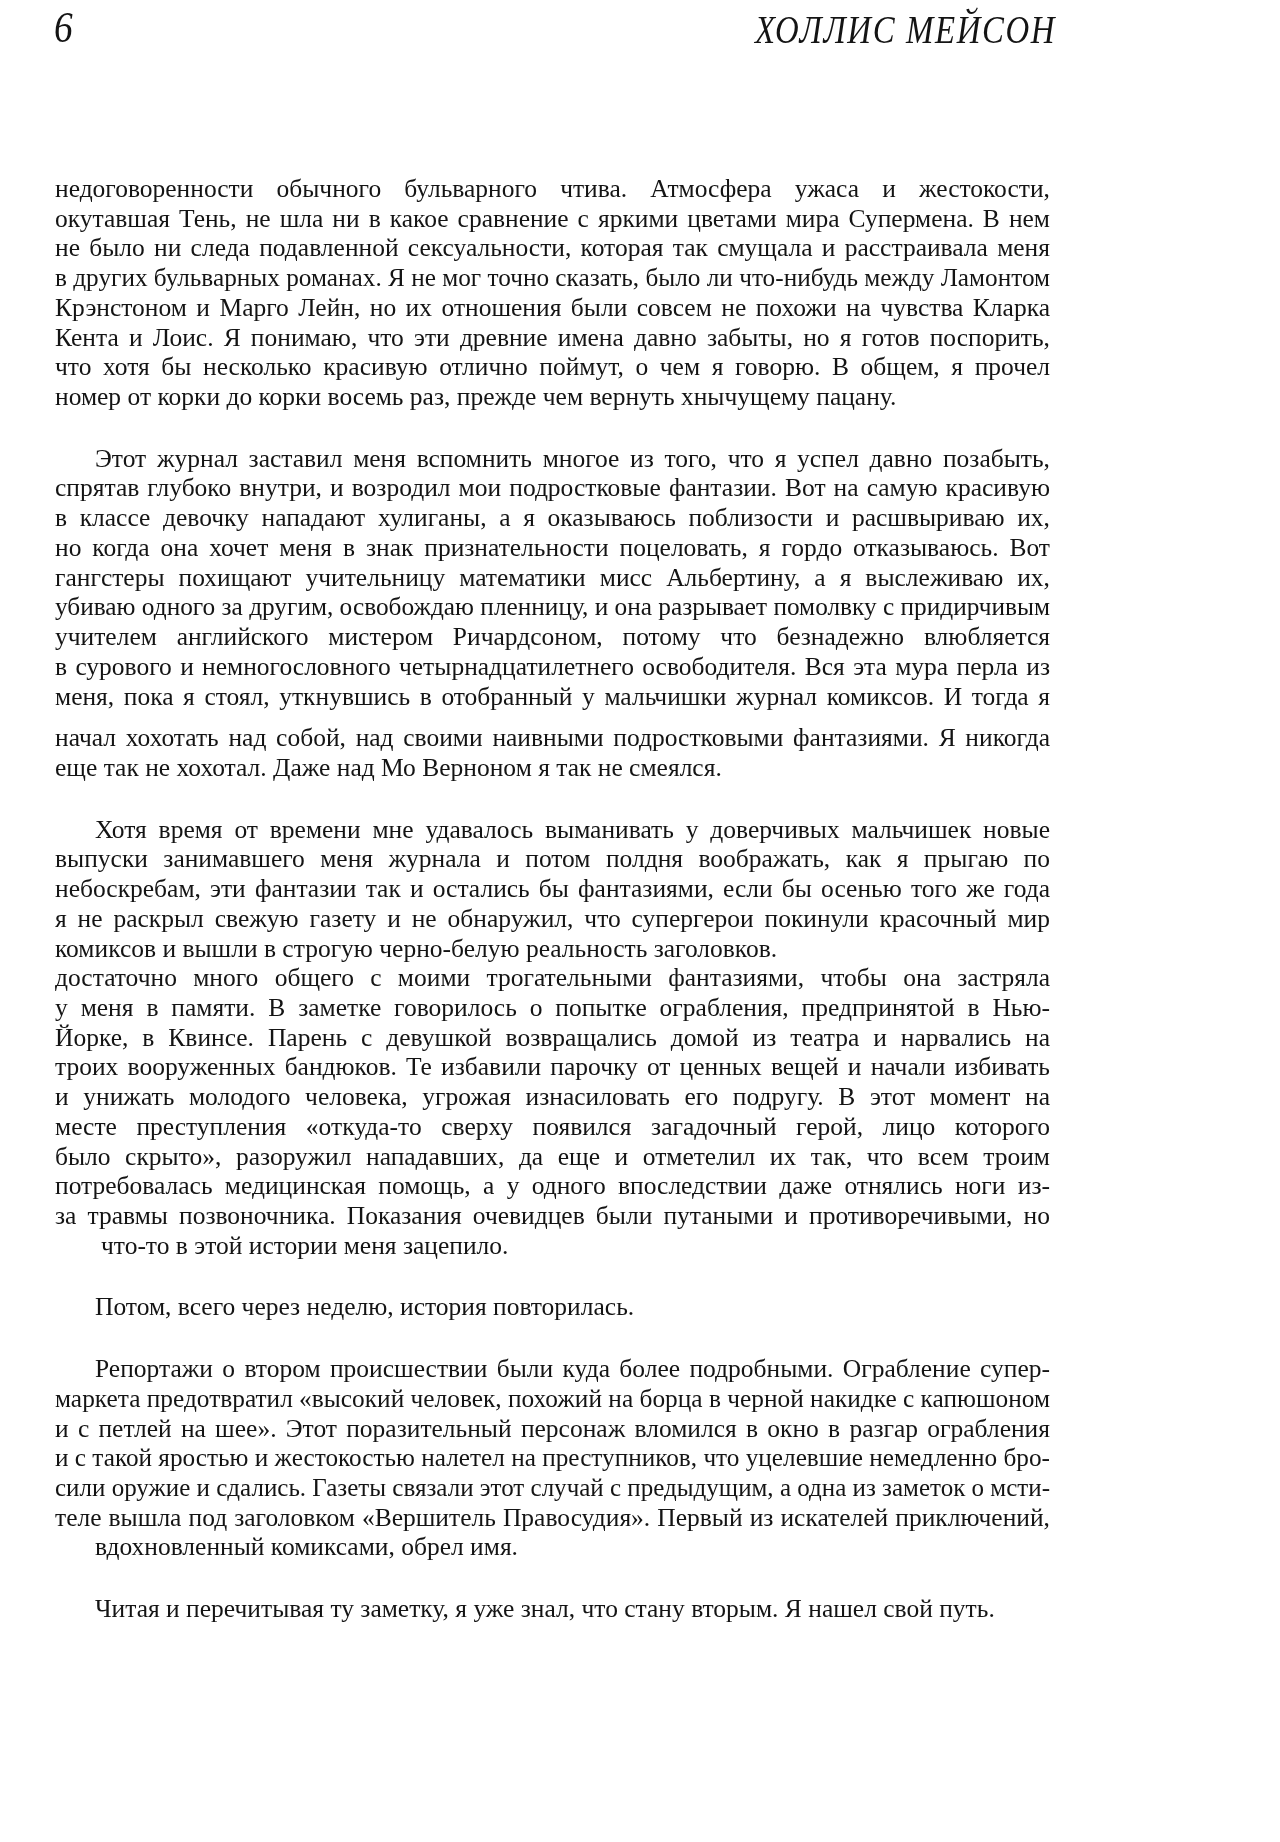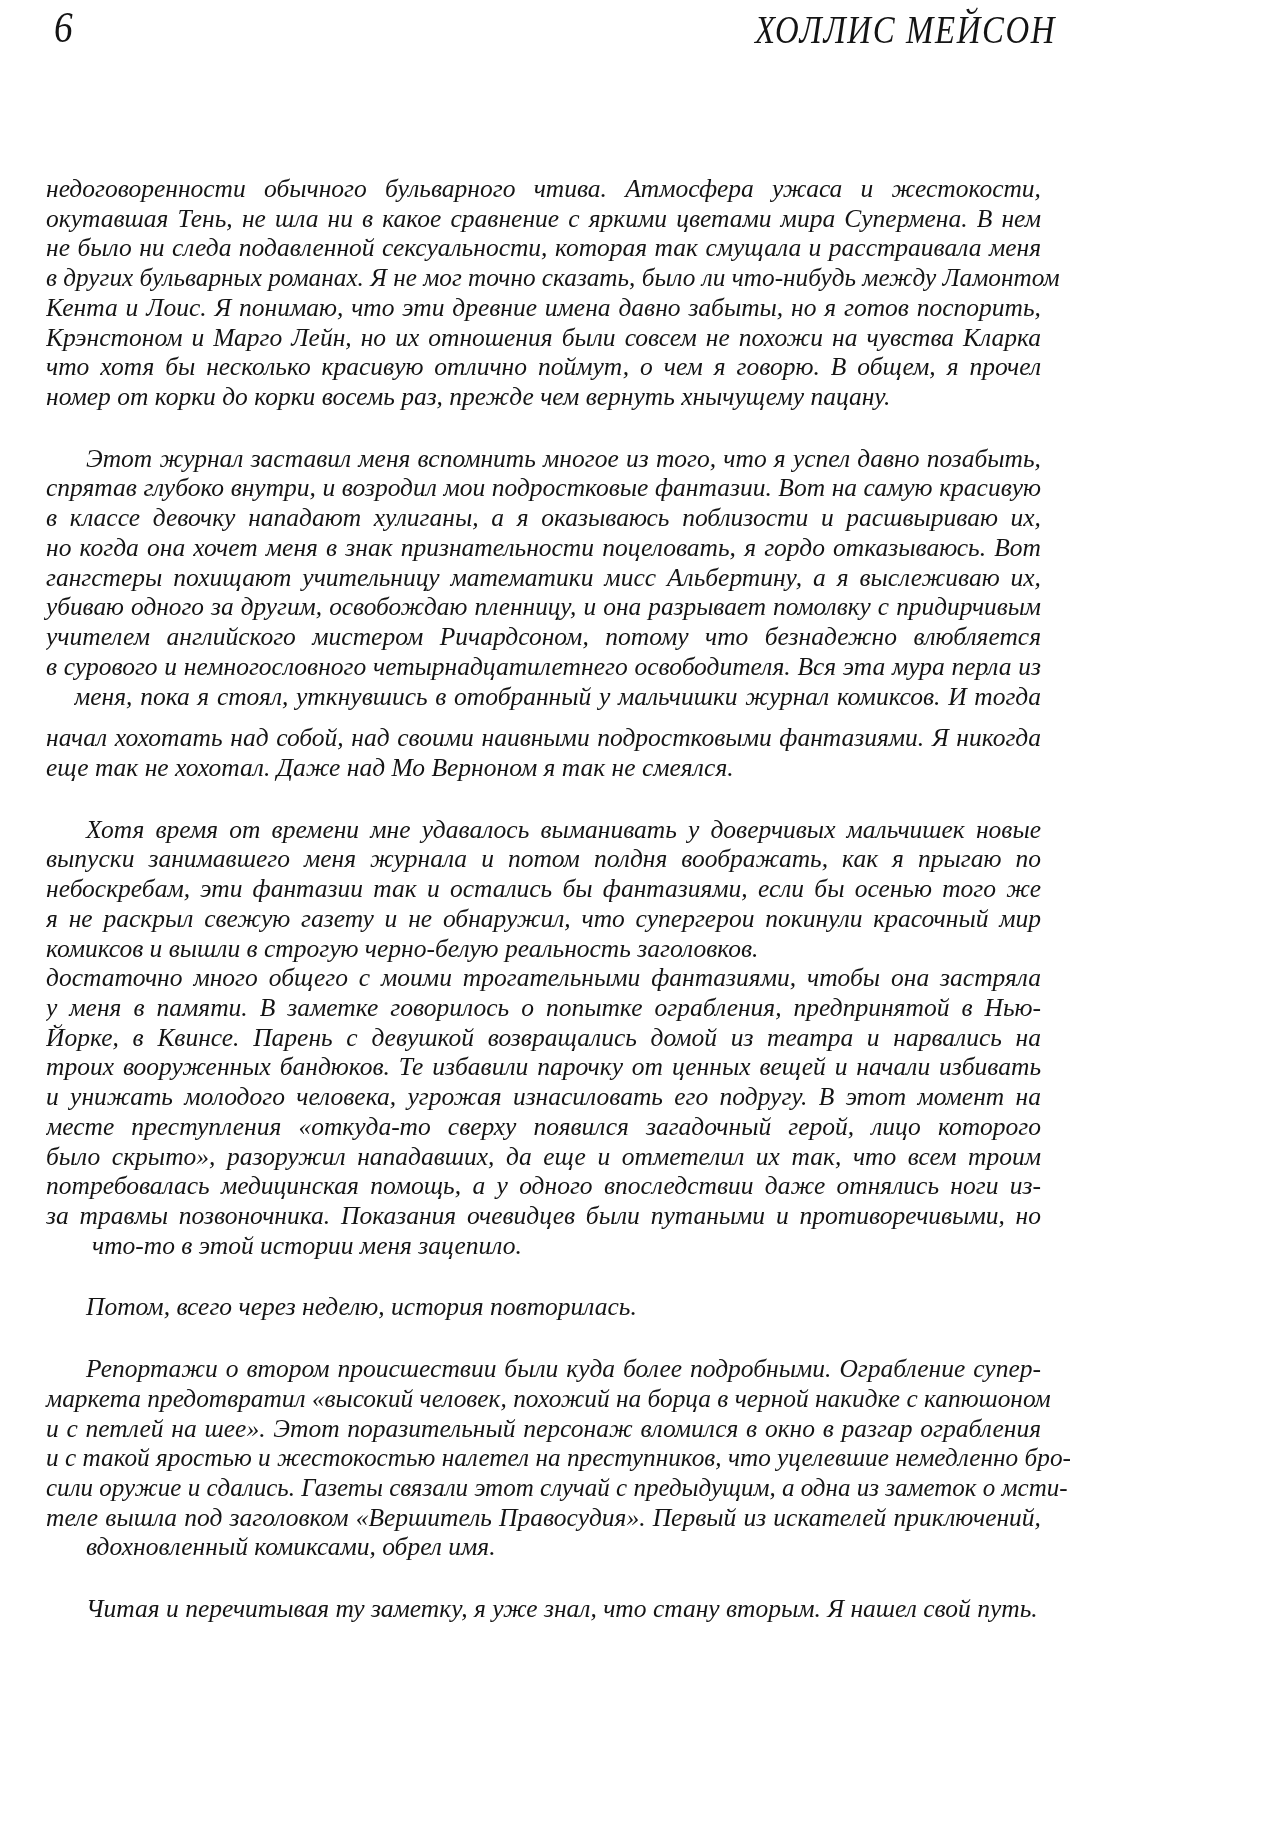--- a/index.html
+++ b/index.html
@@ -12,21 +12,21 @@
       position: absolute; left: 54px; top: 6px;
       font-size: 44px; font-style: italic; line-height: 1;
       transform: scaleX(0.85); transform-origin: left top;
     }
     .running-head {
       position: absolute; right: 224px; top: 10px;
       font-size: 40px; font-style: italic; line-height: 1; letter-spacing: 2px;
       transform: scaleX(0.82); transform-origin: right top; white-space: nowrap;
     }
     .body-text {
-      position: absolute; left: 46px; top: 174px; width: 995px; font-style: italic;
+      position: absolute; left: 55px; top: 174px; width: 995px;
     }
     .line {
       height: 29.72px; line-height: 29.72px;
       font-size: 25.5px; white-space: nowrap;
       text-align: justify; text-align-last: justify;
       transform-origin: left center;
     }
     .line.indent { padding-left: 40px; margin-top: 32px; }
     .line.last { text-align-last: left; }
   </style>
@@ -34,33 +34,33 @@
 <body>
 
 <div class="page-number">6</div>
 <div class="running-head">ХОЛЛИС МЕЙСОН</div>
 
 <div class="body-text" id="body-text">
     <div class="line" style="white-space: normal; text-align-last: justify; overflow: hidden;">недоговоренности обычного бульварного чтива. Атмосфера ужаса и жестокости,</div>
     <div class="line" style="white-space: normal; text-align-last: justify; overflow: hidden;">окутавшая Тень, не шла ни в какое сравнение с яркими цветами мира Супермена. В нем</div>
     <div class="line" style="white-space: normal; text-align-last: justify; overflow: hidden;">не было ни следа подавленной сексуальности, которая так смущала и расстраивала меня</div>
     <div class="line" style="white-space: nowrap; text-align-last: justify; transform: scaleX(0.9905); width: 1004.56px;">в других бульварных романах. Я не мог точно сказать, было ли что-нибудь между Ламонтом</div>
+    <div class="line" style="white-space: normal; text-align-last: justify; overflow: hidden;">Крэнстоном и Марго Лейн, но их отношения были совсем не похожи на чувства Кларка</div>
     <div class="line" style="white-space: normal; text-align-last: justify; overflow: hidden;">Кента и Лоис. Я понимаю, что эти древние имена давно забыты, но я готов поспорить,</div>
-    <div class="line" style="white-space: normal; text-align-last: justify; overflow: hidden;">Крэнстоном и Марго Лейн, но их отношения были совсем не похожи на чувства Кларка</div>
     <div class="line" style="white-space: normal; text-align-last: justify; overflow: hidden;">что хотя бы несколько красивую отлично поймут, о чем я говорю. В общем, я прочел</div>
     <div class="line last" style="white-space: normal; text-align-last: left; overflow: hidden;">номер от корки до корки восемь раз, прежде чем вернуть хнычущему пацану.</div>
     <div class="line indent" style="white-space: normal; text-align-last: justify; overflow: hidden;">Этот журнал заставил меня вспомнить многое из того, что я успел давно позабыть,</div>
     <div class="line" style="white-space: normal; text-align-last: justify; overflow: hidden;">спрятав глубоко внутри, и возродил мои подростковые фантазии. Вот на самую красивую</div>
     <div class="line" style="white-space: normal; text-align-last: justify; overflow: hidden;">в классе девочку нападают хулиганы, а я оказываюсь поблизости и расшвыриваю их,</div>
     <div class="line" style="white-space: normal; text-align-last: justify; overflow: hidden;">но когда она хочет меня в знак признательности поцеловать, я гордо отказываюсь. Вот</div>
     <div class="line" style="white-space: normal; text-align-last: justify; overflow: hidden;">гангстеры похищают учительницу математики мисс Альбертину, а я выслеживаю их,</div>
     <div class="line" style="white-space: nowrap; text-align-last: justify; transform: scaleX(0.9927); width: 1002.31px;">убиваю одного за другим, освобождаю пленницу, и она разрывает помолвку с придирчивым</div>
     <div class="line" style="white-space: normal; text-align-last: justify; overflow: hidden;">учителем английского мистером Ричардсоном, потому что безнадежно влюбляется</div>
     <div class="line" style="white-space: normal; text-align-last: justify; overflow: hidden;">в сурового и немногословного четырнадцатилетнего освободителя. Вся эта мура перла из</div>
-    <div class="line" style="white-space: normal; text-align-last: justify; overflow: hidden; margin-left: 28px;">меня, пока я стоял, уткнувшись в отобранный у мальчишки журнал комиксов. И тогда я</div>
+    <div class="line" style="white-space: normal; text-align-last: justify; overflow: hidden;">меня, пока я стоял, уткнувшись в отобранный у мальчишки журнал комиксов. И тогда я</div>
     <div class="line" style="white-space: normal; text-align-last: justify; overflow: hidden; margin-top: 12px;">начал хохотать над собой, над своими наивными подростковыми фантазиями. Я никогда</div>
     <div class="line last" style="white-space: normal; text-align-last: left; overflow: hidden;">еще так не хохотал. Даже над Мо Верноном я так не смеялся.</div>
     <div class="line indent" style="white-space: normal; text-align-last: justify; overflow: hidden;">Хотя время от времени мне удавалось выманивать у доверчивых мальчишек новые</div>
     <div class="line" style="white-space: normal; text-align-last: justify; overflow: hidden;">выпуски занимавшего меня журнала и потом полдня воображать, как я прыгаю по</div>
     <div class="line" style="white-space: normal; text-align-last: justify; overflow: hidden;">небоскребам, эти фантазии так и остались бы фантазиями, если бы осенью того же года</div>
     <div class="line" style="white-space: normal; text-align-last: justify; overflow: hidden;">я не раскрыл свежую газету и не обнаружил, что супергерои покинули красочный мир</div>
     <div class="line last" style="white-space: normal; text-align-last: left; overflow: hidden;">комиксов и вышли в строгую черно-белую реальность заголовков.</div>
     <div class="line" style="white-space: normal; text-align-last: justify; overflow: hidden;">достаточно много общего с моими трогательными фантазиями, чтобы она застряла</div>
     <div class="line" style="white-space: normal; text-align-last: justify; overflow: hidden;">у меня в памяти. В заметке говорилось о попытке ограбления, предпринятой в Нью-</div>
     <div class="line" style="white-space: normal; text-align-last: justify; overflow: hidden;">Йорке, в Квинсе. Парень с девушкой возвращались домой из театра и нарвались на</div>

